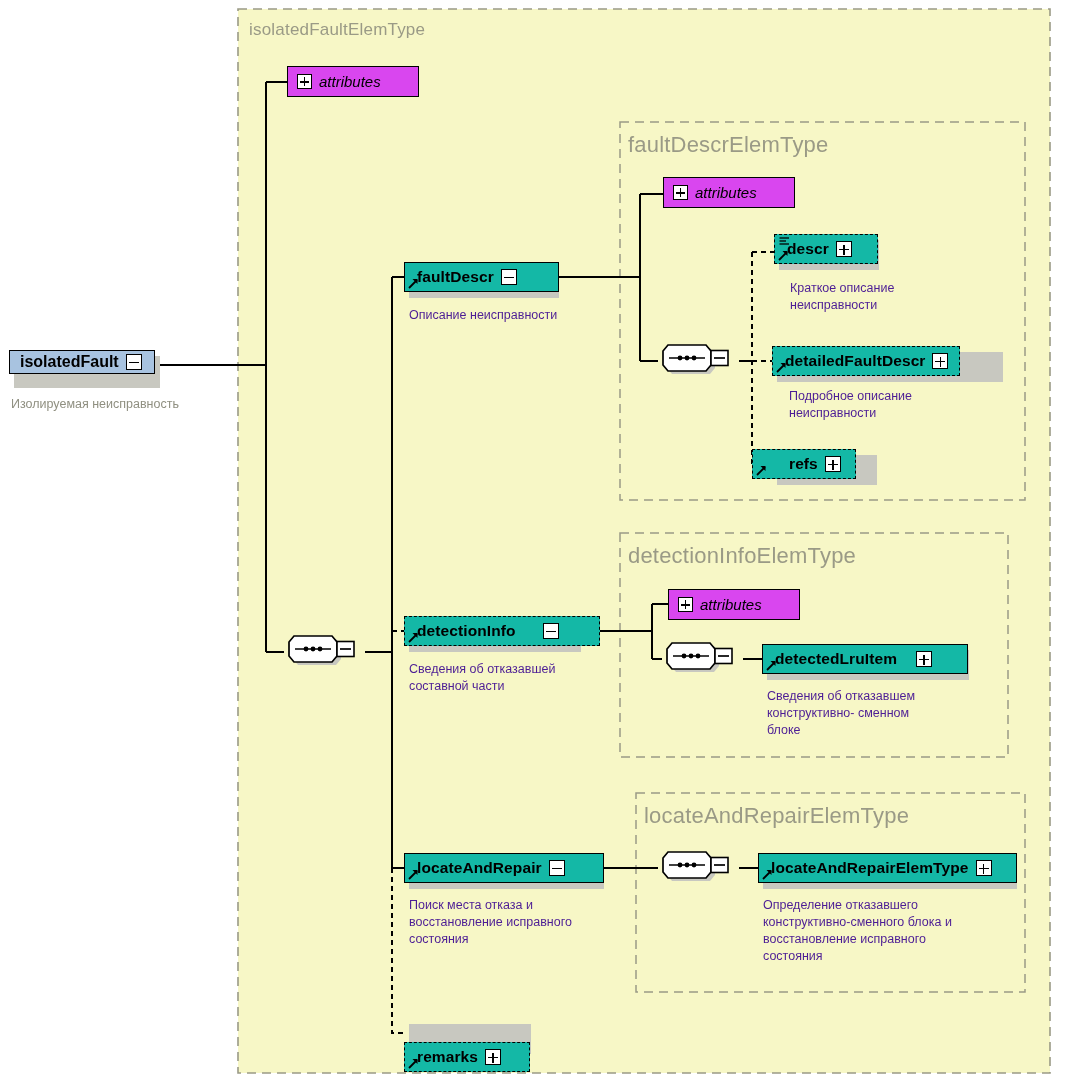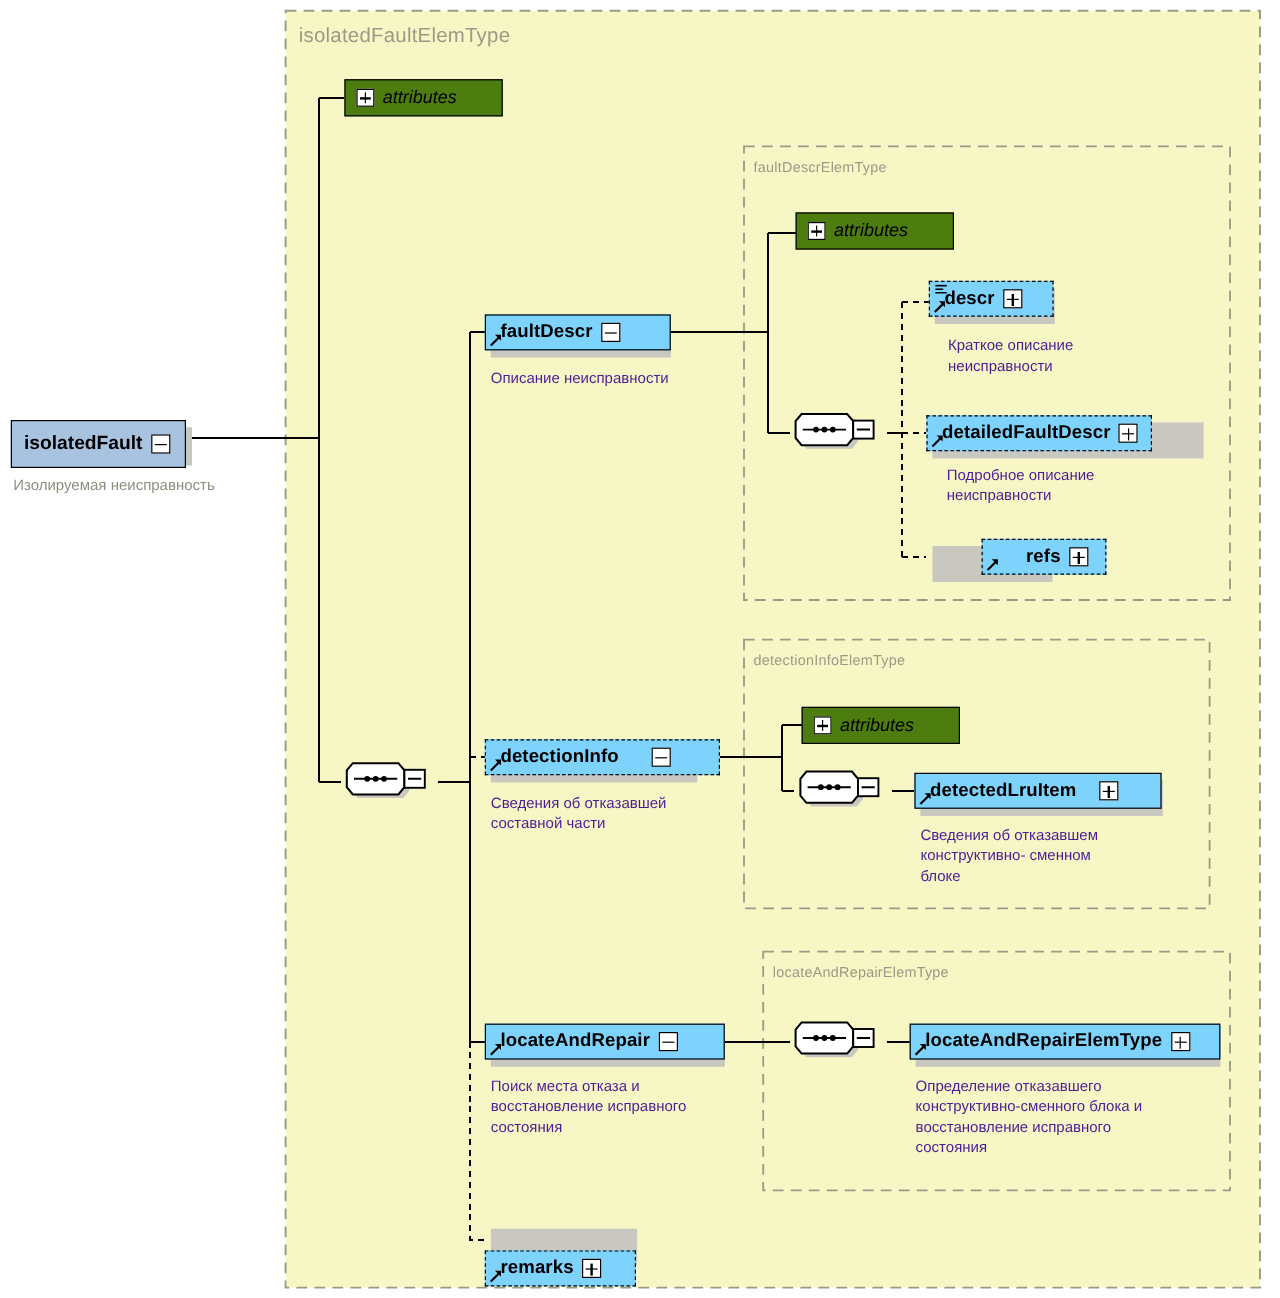--- a/index.html
+++ b/index.html
@@ -10,21 +10,21 @@
   }
   #stage{position:absolute;left:0;top:0;width:1067px;height:1082px;}
 
   
   #wires{position:absolute;left:0;top:0;width:1067px;height:1082px;pointer-events:none;}
 
   
   .node{
     position:absolute;
     box-sizing:border-box;
-    background:#7dd3fc;
+    background:#14b8a6;
     display:flex;align-items:center;
     height:30px;
     padding:0 4px 0 12px;
     white-space:nowrap;
   }
   .node .nm{
     font-weight:bold;
     font-size:15.5px;
     color:#000000;
     letter-spacing:.1px;
@@ -36,31 +36,31 @@
   
   .shadow{
     position:absolute;
     background:#c8c8c0;
     z-index:0;
   }
 
   
   .attrbox{
     position:absolute;box-sizing:border-box;
-    background:#4d7c0f;border:1.6px solid #000000;
+    background:#d946ef;border:1.6px solid #000000;
     height:31px;display:flex;align-items:center;gap:7px;
     padding:0 9px;
   }
   .attrbox .lbl{font-style:italic;font-size:15px;color:#000;}
 
   
   .rootnode{
     position:absolute;box-sizing:border-box;
     background:#a8c3e0;border:1.8px solid #000000;
-    height:40px;display:flex;align-items:center;padding:0 6px 0 10px;
+    height:24px;display:flex;align-items:center;padding:0 6px 0 10px;
   }
   .rootnode .nm{font-weight:bold;font-size:16px;color:#000;}
 
   
   .expander{
     width:16px;height:16px;box-sizing:border-box;
     border:1.5px solid #000;background:#fff;
     position:relative;flex:0 0 auto;margin-left:7px;
   }
   .expander:before{
@@ -85,21 +85,21 @@
     pointer-events:none;
   }
   
   .linesglyph{
     position:absolute;left:4px;top:2px;width:11px;height:9px;
   }
 
   
   .grouplabel{
     position:absolute;
-    font-size:12px;
+    font-size:22px;
     color:#9a9a86;
     font-weight:normal;
     letter-spacing:.2px;
     white-space:nowrap;
   }
   .grouplabel.big{font-size:17px;}
 
   
   .doc{
     position:absolute;
@@ -291,21 +291,21 @@
       <path d="M1 10 L9 2" stroke="#000" stroke-width="1.8" fill="none"></path>
       <path d="M9.5 1 L9.5 6 L4.5 1 Z" fill="#000"></path>
     </svg>
     <span class="nm">detailedFaultDescr</span>
     <span class="expander plus"></span>
   </div>
   <div class="doc" style="left:789px;top:388px;width:230px;">Подробное описание
 неисправности</div>
 
   <div class="shadow" style="left:777px;top:455px;width:100px;height:30px;"></div>
-  <div class="node dashed" style="left:818px;top:449px;width:104px;padding-left:36px;">
+  <div class="node dashed" style="left:752px;top:449px;width:104px;padding-left:36px;">
     <svg class="refarrow" viewBox="0 0 11 11">
       <path d="M1 10 L9 2" stroke="#000" stroke-width="1.8" fill="none"></path>
       <path d="M9.5 1 L9.5 6 L4.5 1 Z" fill="#000"></path>
     </svg>
     <span class="nm">refs</span>
     <span class="expander plus"></span>
   </div>
 
   <div class="shadow" style="left:409px;top:622px;width:172px;height:30px;"></div>
   <div class="node dashed" style="left:404px;top:616px;width:196px;gap:20px;">

